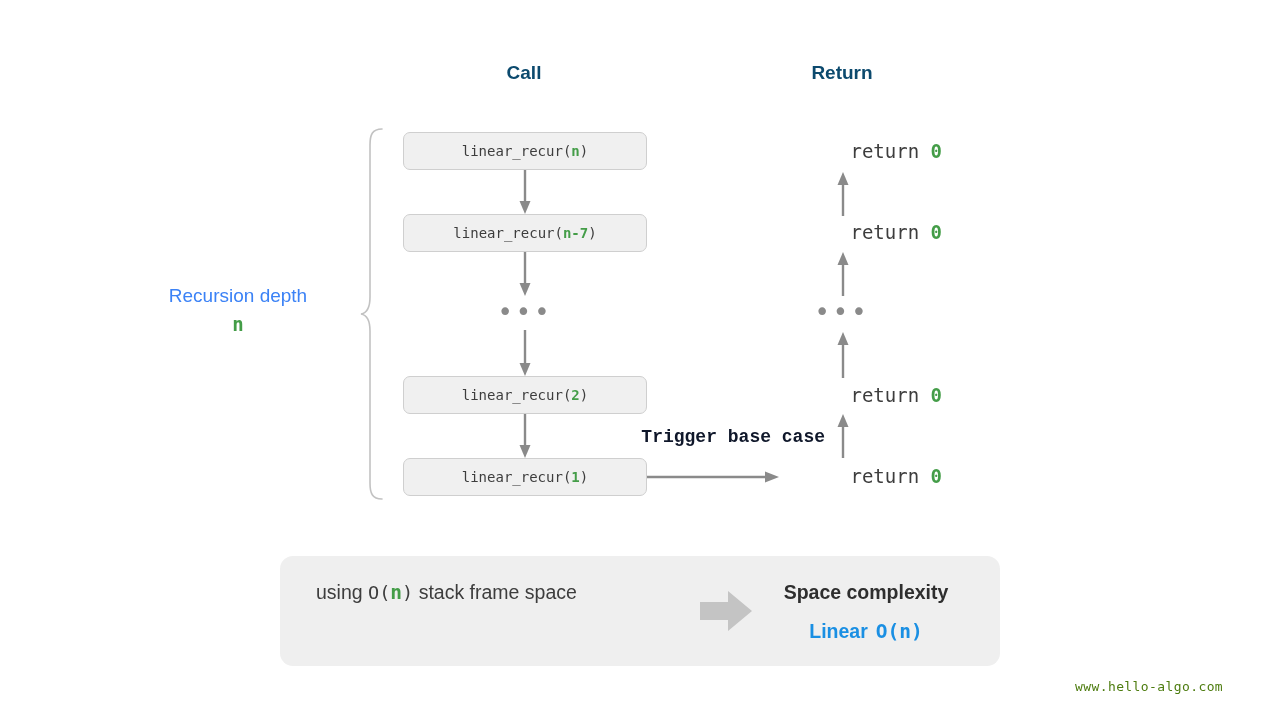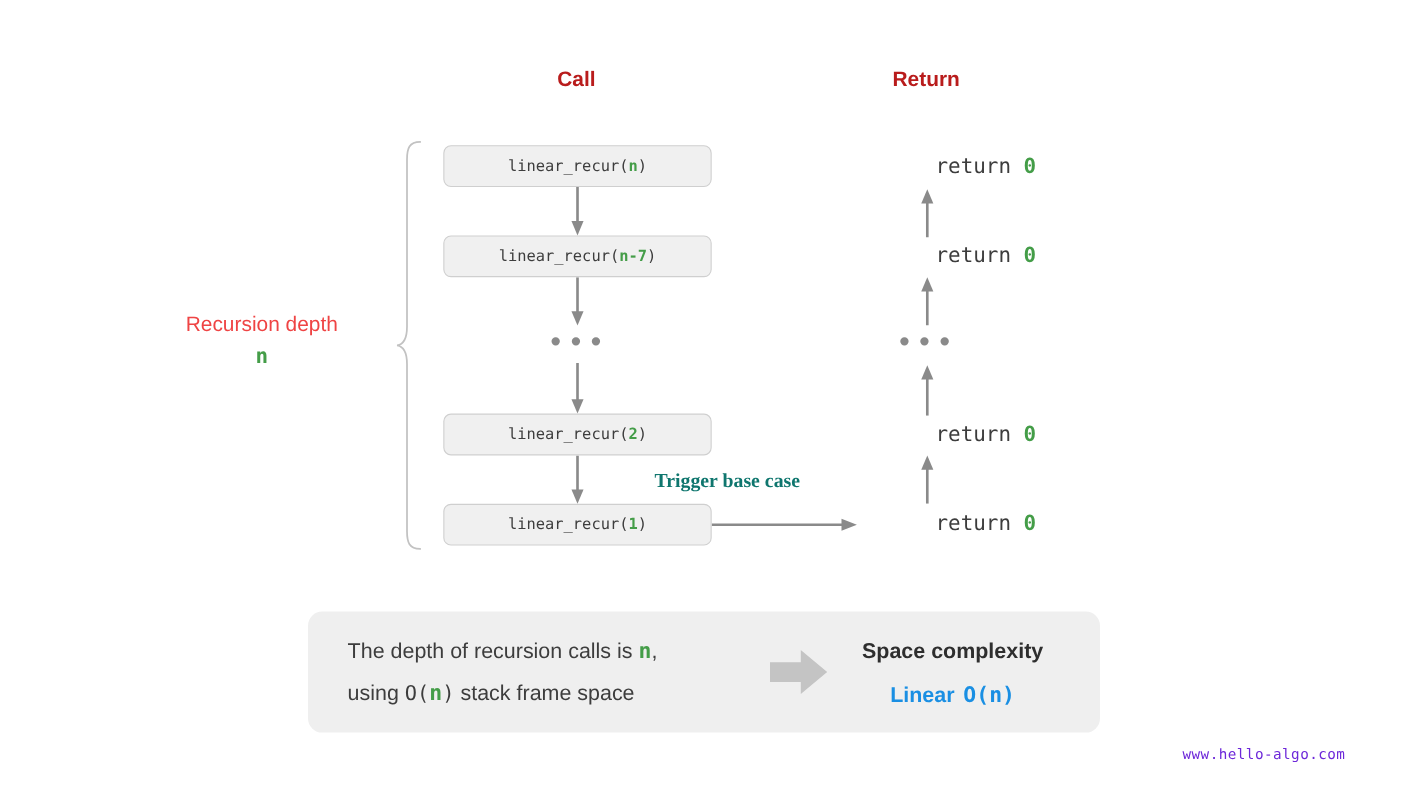--- a/index.html
+++ b/index.html
@@ -21,21 +21,21 @@
     width: 1280px;
     height: 720px;
   }
   .abs { position: absolute; }
 
   
   .col-header {
     font-family: "Liberation Sans", sans-serif;
     font-size: 19px;
     font-weight: bold;
-    color: #b91c1c;
+    color: #0c4a6e;
     text-align: center;
     white-space: nowrap;
   }
 
   
   .call-box {
     box-sizing: border-box;
     background: #f0f0f0;
     border: 1.4px solid #cfcfcf;
     border-radius: 7px;
@@ -73,39 +73,39 @@
 
   
   .depth-label {
     text-align: center;
     white-space: nowrap;
   }
   .depth-label .t1 {
     display: block;
     font-family: "Liberation Sans", sans-serif;
     font-size: 19px;
-    color: #ef4444;
+    color: #3b82f6;
     margin-bottom: 6px;
   }
   .depth-label .t2 {
     display: block;
     font-family: "DejaVu Sans Mono", "Liberation Mono", monospace;
     font-size: 19px;
     font-weight: bold;
     color: #449d48;
   }
 
   
   .trigger-note {
-    font-family: Liberation Serif, serif;
+    font-family: Liberation Mono, monospace;
     font-size: 18px;
     font-weight: bold;
-    color: #0f766e;
-    white-space: nowrap;
-    text-align: left;
+    color: #0f172a;
+    white-space: nowrap;
+    text-align: right;
   }
 
   
   .summary-panel {
     box-sizing: border-box;
     background: #efefef;
     border-radius: 13px;
   }
   .summary-text {
     font-family: "Liberation Sans", sans-serif;
@@ -139,21 +139,21 @@
     font-family: "DejaVu Sans Mono", "Liberation Mono", monospace;
     font-size: 19.5px;
     font-weight: bold;
     margin-left: 8px;
   }
 
   
   .watermark {
     font-family: "DejaVu Sans Mono", "Liberation Mono", monospace;
     font-size: 13px;
-    color: #6d28d9;
+    color: #4d7c0f;
     white-space: nowrap;
     letter-spacing: 0.4px;
   }
   svg { display: block; }
 </style>
 </head>
 <body>
 
 <div class="stage">
 
@@ -245,21 +245,20 @@
 
   <svg class="abs" style="left:647px; top:466px;" width="136" height="22">
     <path d="M 0 11 L 120 11" stroke="#8a8a8a" stroke-width="2.4" fill="none"></path>
     <path d="M 132 11 L 118 5.5 L 118 16.5 Z" fill="#8a8a8a"></path>
   </svg>
   <div class="abs trigger-note" style="left:595px; top:427px; width:230px;">Trigger base case</div>
 
   <div class="abs summary-panel" style="left:280px; top:556px; width:720px; height:110px;"></div>
 
   <div class="abs summary-text" style="left:316px; top:573px; width:340px;">
-    <div><span>The depth of recursion calls is </span><span class="hl">n</span><span>,</span></div>
     <div><span>using </span><span class="mono">O(</span><span class="hl">n</span><span class="mono">)</span><span> stack frame space</span></div>
   </div>
 
   <svg class="abs" style="left:700px; top:590px;" width="56" height="42">
     <path d="M 0 12 L 28 12 L 28 1 L 52 21 L 28 41 L 28 30 L 0 30 Z" fill="#c4c4c4"></path>
   </svg>
 
   <div class="abs sc-title" style="left:746px; top:581px; width:240px;">Space complexity</div>
   <div class="abs sc-value" style="left:746px; top:620px; width:240px;">
     <span class="word">Linear</span><span class="expr">O(n)</span>

